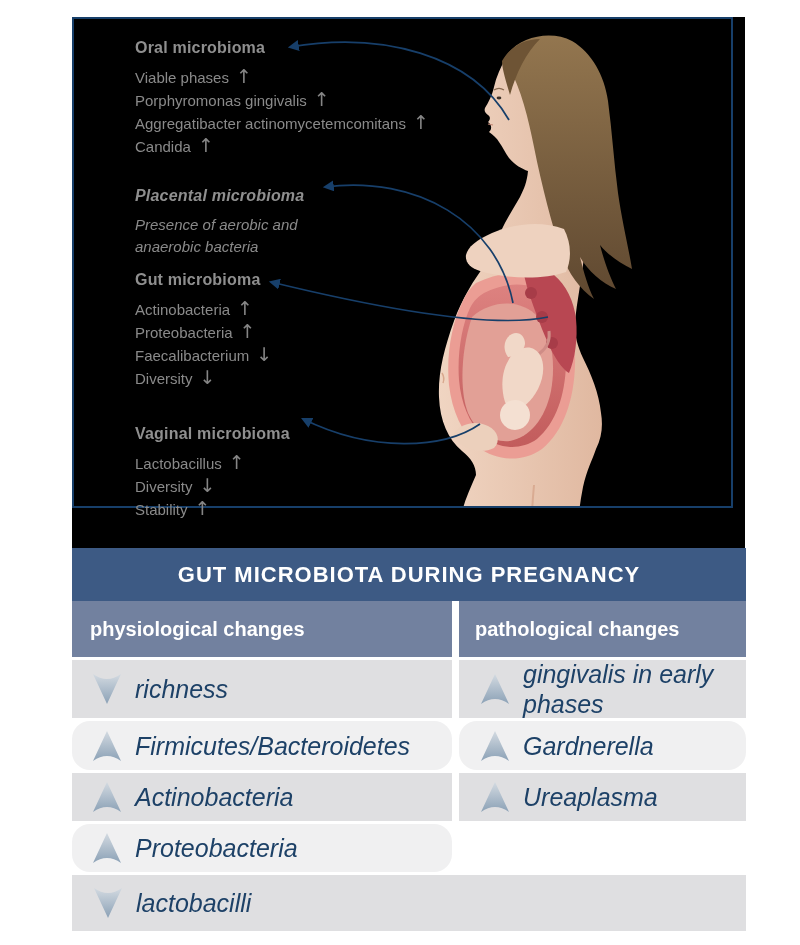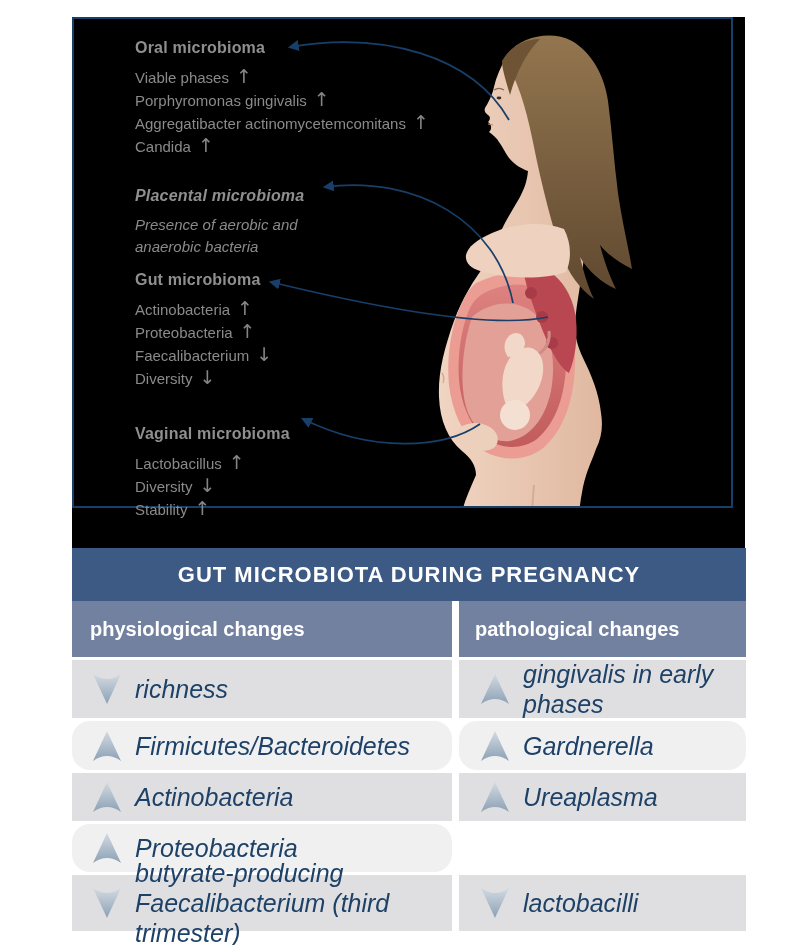--- a/index.html
+++ b/index.html
@@ -279,27 +279,20 @@
     <div class="trow r4 light">
       <div class="tcell left">
         <svg class="tri" viewBox="0 0 30 32">
             <use href="#tri-up"></use>
           </svg>
         <span class="cell-text">Proteobacteria</span>
       </div>
     </div>
 
     <div class="trow r5">
-      <div class="tcell left">
-        <svg class="tri" viewBox="0 0 30 32">
-            <use href="#tri-down"></use>
-          </svg>
-        <span class="cell-text">butyrate-producing
-Faecalibacterium (third trimester)</span>
-      </div>
       <div class="tcell right">
         <svg class="tri" viewBox="0 0 30 32">
             <use href="#tri-down"></use>
           </svg>
         <span class="cell-text">lactobacilli</span>
       </div>
     </div>
 
   </div>
 </div>

